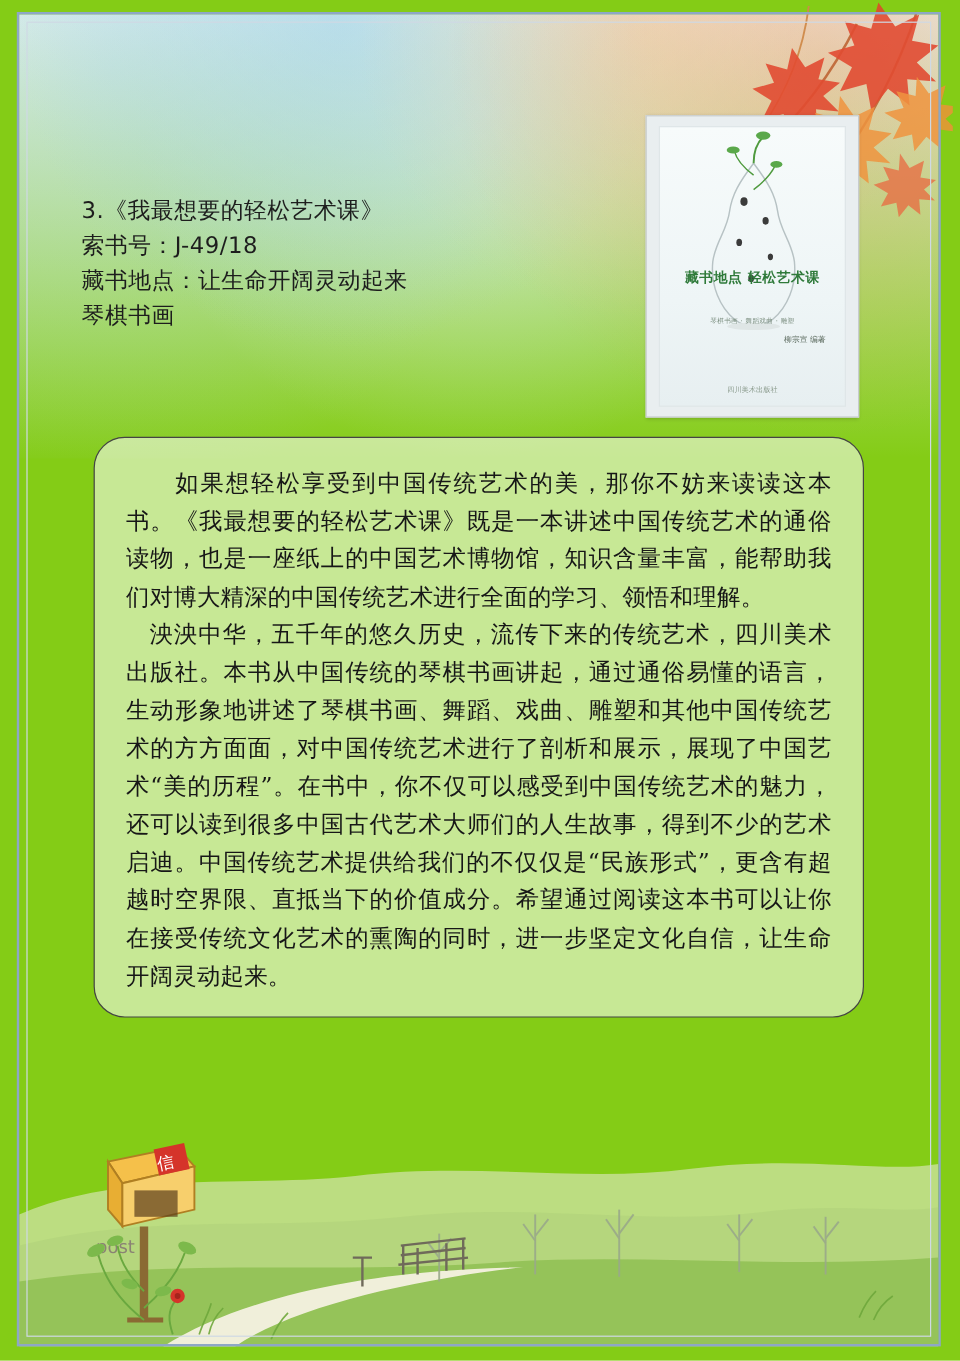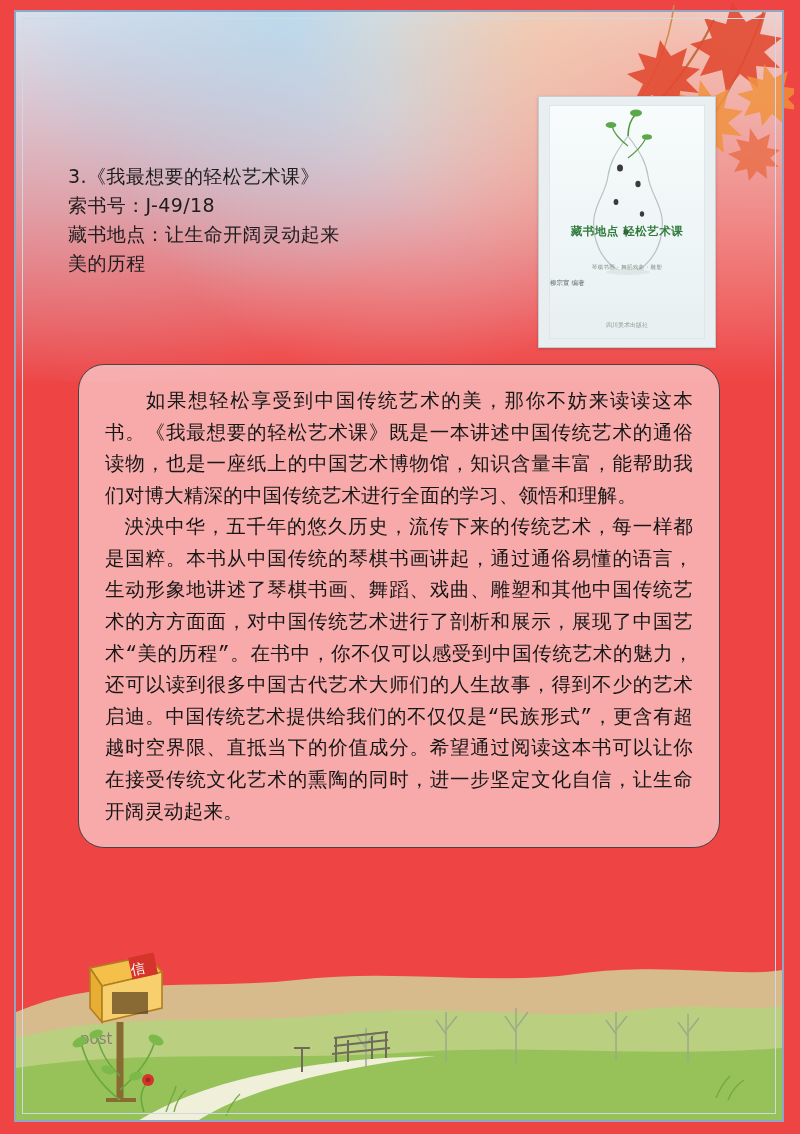--- a/index.html
+++ b/index.html
@@ -8,21 +8,21 @@
     background: #ffffff;
   }
   body {
     font-family: "Liberation Sans", sans-serif;
   }
   .page {
     position: relative;
     width: 800px;
     height: 1134px;
     overflow: hidden;
-    background: #ef4444;
+    background: #84cc16;
   }
 
   
   .page-border {
     position: absolute;
     left: 14px;
     top: 10px;
     width: 770px;
     height: 1112px;
     border: 2px solid #8ea7c6;
@@ -133,21 +133,21 @@
     text-align: center;
     font-family: "DejaVu Sans", sans-serif;
     font-size: 5.5px;
     color: #7c8f80;
     letter-spacing: 0.3px;
   }
   .cover-author {
     position: absolute;
     left: 0; right: 16px;
     top: 173px;
-    text-align: left;
+    text-align: right;
     font-family: "DejaVu Sans", sans-serif;
     font-size: 6.5px;
     color: #5c6b5f;
   }
   .cover-pub {
     position: absolute;
     left: 0; right: 0;
     bottom: 8px;
     text-align: center;
     font-family: "DejaVu Sans", sans-serif;
@@ -174,21 +174,20 @@
     right: 26px;
     font-family: "DejaVu Serif", serif;
     font-size: 19.5px;
     line-height: 1.62;
     color: #171717;
     letter-spacing: 0.2px;
     text-align: justify;
   }
   .review-text p {
     margin: 0;
-    font-family: Liberation Mono, monospace;
   }
   .review-text p.indent {
     text-indent: 2.1em;
   }
   .review-text p.indent-small {
     text-indent: 1em;
   }
 </style>
 </head>
 <body>
@@ -221,21 +220,21 @@
           <path d="M120 96 l7 10 l10 -5 l-3 12 l11 1 l-8 7 l8 8 l-11 -1 l1 11 l-9 -7 l-7 9 l-1 -11 l-11 3 l5 -10 l-10 -6 l11 -3 l-4 -10 l11 2 z"></path>
         </g>
       </g>
     </svg>
   </div>
 
   <div class="book-info">
     <div>3.《我最想要的轻松艺术课》</div>
     <div>索书号：J-49/18</div>
     <div>藏书地点：让生命开阔灵动起来</div>
-    <div>美的历程</div>
+    <div>琴棋书画</div>
   </div>
 
   <div class="cover-frame">
     <div class="cover-inner">
       <svg width="156" height="234" viewBox="0 0 156 234">
 
         <path d="M78 30 C66 46 60 56 58 70 C56 86 46 96 44 112 C42 132 50 150 62 160 C72 168 84 168 94 160 C106 150 114 132 112 112 C110 96 100 86 98 70 C96 56 90 46 78 30 Z" fill="none" stroke="#b7c2c4" stroke-width="1.2"></path>
 
         <path d="M78 30 C78 22 80 14 86 8" stroke="#4f9a3e" stroke-width="1.6" fill="none"></path>
         <path d="M78 40 C70 34 64 28 62 20" stroke="#4f9a3e" stroke-width="1.2" fill="none"></path>
@@ -256,21 +255,21 @@
 轻松艺术课</div>
       <div class="cover-sub">琴棋书画 · 舞蹈戏曲 · 雕塑</div>
       <div class="cover-author">柳宗宣 编著</div>
       <div class="cover-pub">四川美术出版社</div>
     </div>
   </div>
 
   <div class="review-box">
     <div class="review-text">
       <p class="indent">如果想轻松享受到中国传统艺术的美，那你不妨来读读这本书。《我最想要的轻松艺术课》既是一本讲述中国传统艺术的通俗读物，也是一座纸上的中国艺术博物馆，知识含量丰富，能帮助我们对博大精深的中国传统艺术进行全面的学习、领悟和理解。</p>
-      <p class="indent-small">泱泱中华，五千年的悠久历史，流传下来的传统艺术，每一样都是国粹。本书从中国传统的琴棋书画讲起，通过通俗易懂的语言，生动形象地讲述了琴棋书画、舞蹈、戏曲、雕塑和其他中国传统艺术的方方面面，对中国传统艺术进行了剖析和展示，展现了中国艺术“美的历程”。在书中，你不仅可以感受到中国传统艺术的魅力，还可以读到很多中国古代艺术大师们的人生故事，得到不少的艺术启迪。中国传统艺术提供给我们的不仅仅是“民族形式”，更含有超越时空界限、直抵当下的价值成分。希望通过阅读这本书可以让你在接受传统文化艺术的熏陶的同时，进一步坚定文化自信，让生命开阔灵动起来。</p>
+      <p class="indent-small">泱泱中华，五千年的悠久历史，流传下来的传统艺术，四川美术出版社。本书从中国传统的琴棋书画讲起，通过通俗易懂的语言，生动形象地讲述了琴棋书画、舞蹈、戏曲、雕塑和其他中国传统艺术的方方面面，对中国传统艺术进行了剖析和展示，展现了中国艺术“美的历程”。在书中，你不仅可以感受到中国传统艺术的魅力，还可以读到很多中国古代艺术大师们的人生故事，得到不少的艺术启迪。中国传统艺术提供给我们的不仅仅是“民族形式”，更含有超越时空界限、直抵当下的价值成分。希望通过阅读这本书可以让你在接受传统文化艺术的熏陶的同时，进一步坚定文化自信，让生命开阔灵动起来。</p>
     </div>
   </div>
 
   <div class="landscape">
     <svg width="766" height="260" viewBox="0 0 766 260">
 
       <rect x="0" y="0" width="766" height="260" fill="none"></rect>
 
       <path d="M0 150 C90 112 190 128 280 118 C380 106 470 124 560 112 C650 100 720 116 766 108 L766 260 L0 260 Z" fill="#cfe3a5" opacity="0.75"></path>
       <path d="M0 176 C110 148 210 164 320 152 C430 140 520 160 620 148 C690 140 730 150 766 144 L766 260 L0 260 Z" fill="#b3d47c" opacity="0.8"></path>

